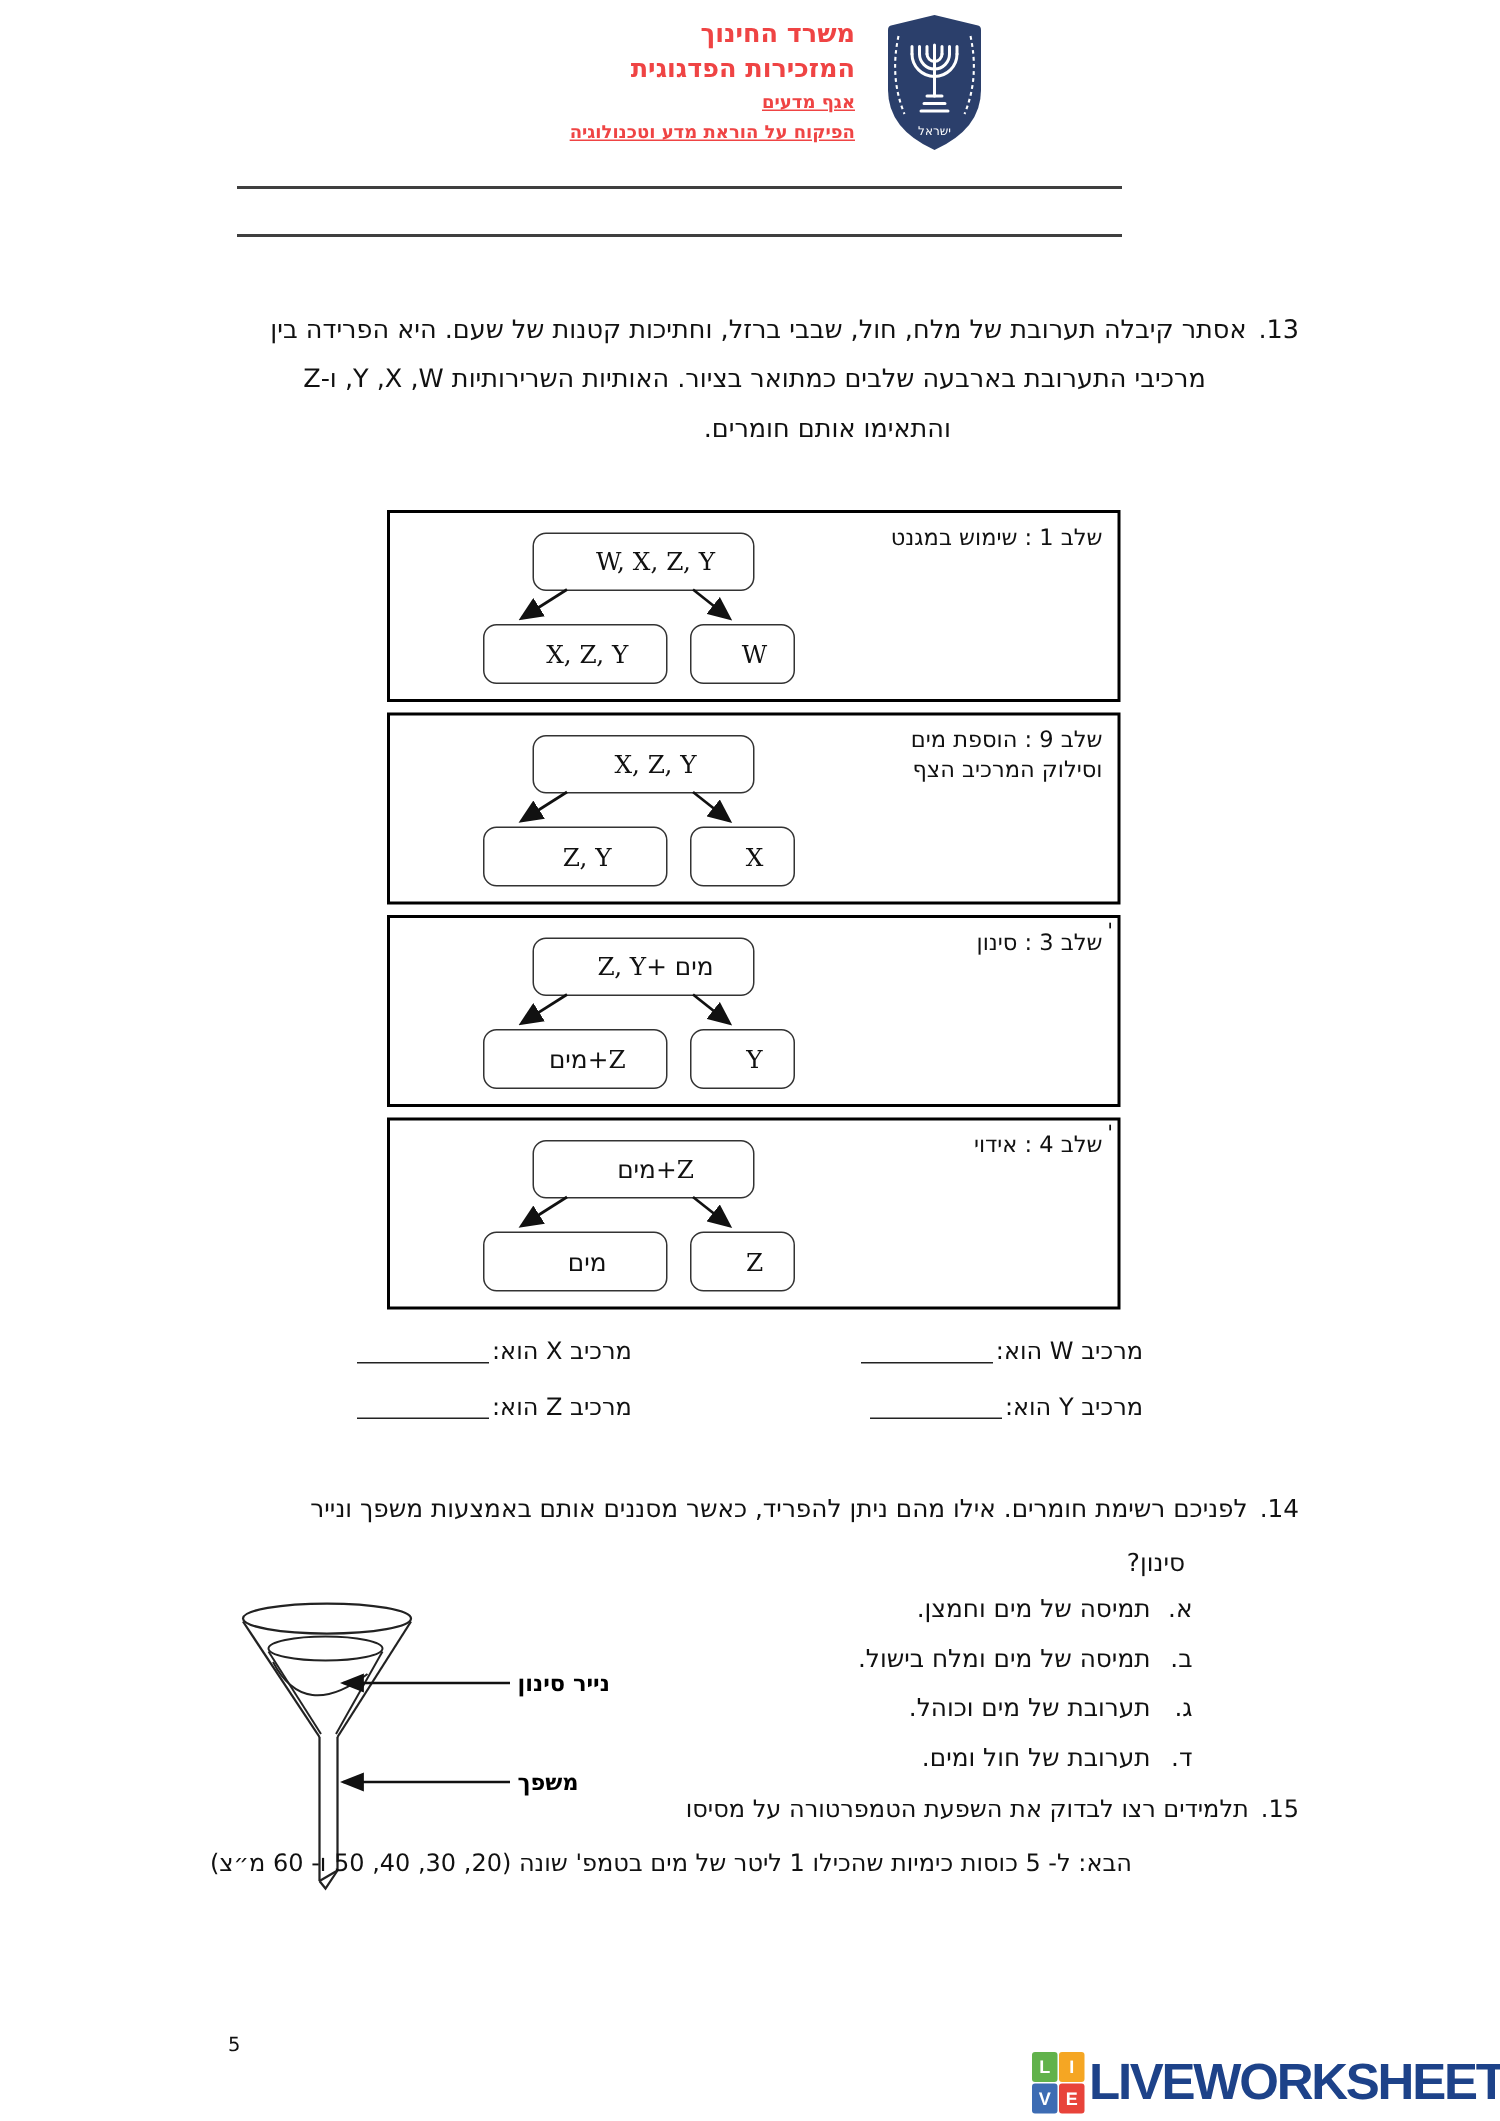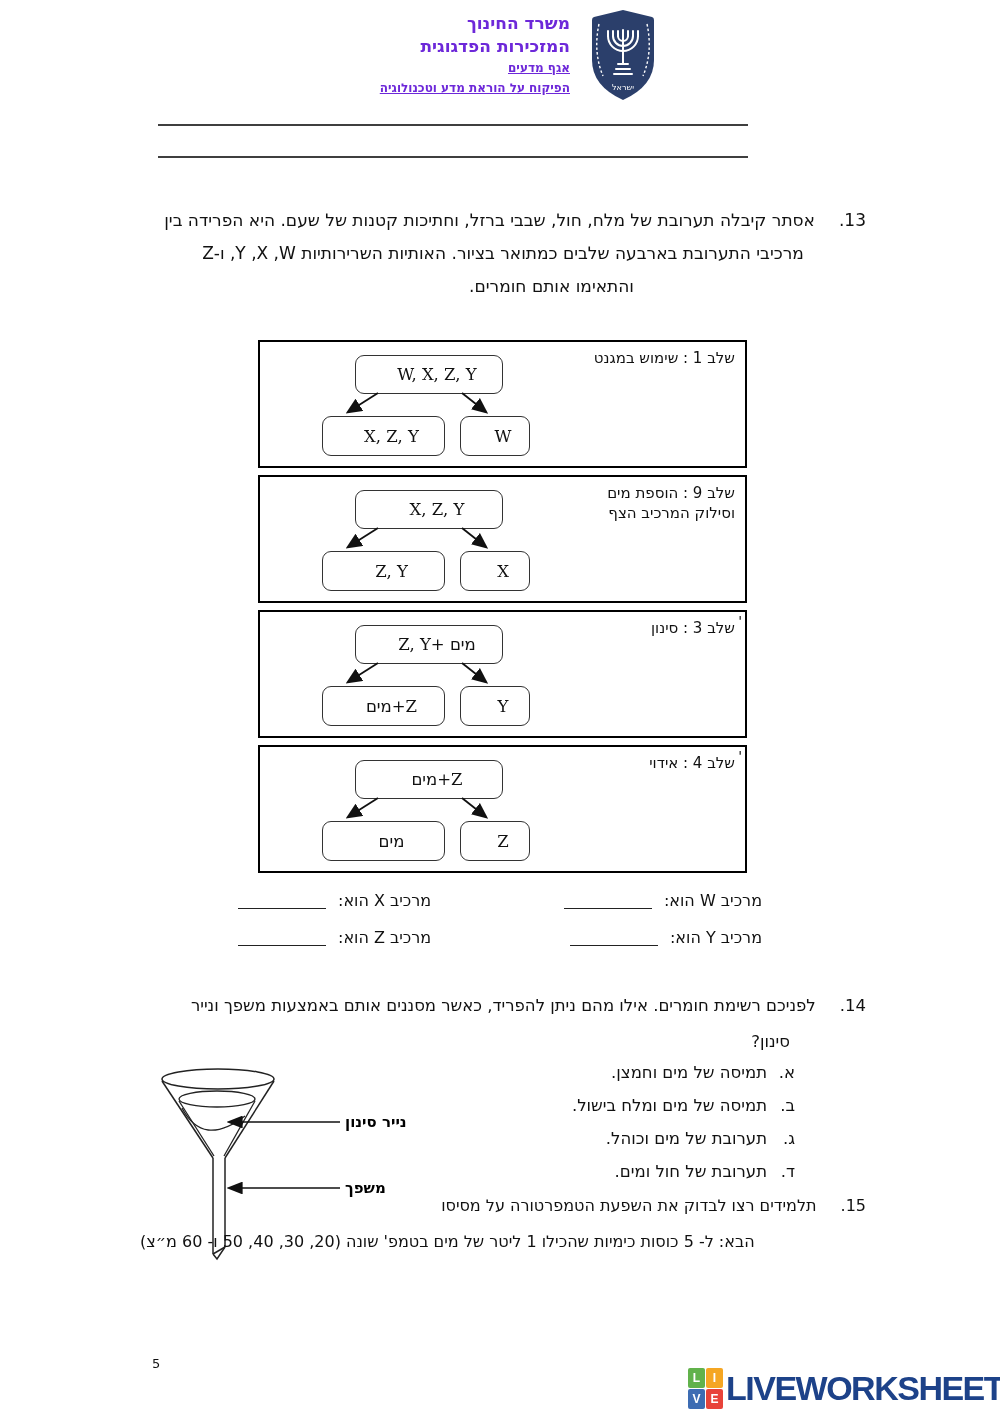--- a/index.html
+++ b/index.html
@@ -1,51 +1,51 @@
 <!DOCTYPE html>
 <html><head>
 <meta charset="utf-8">
 <style>
   html,body{margin:0;padding:0;background:#ffffff;}
   .page{position:relative;width:1000px;height:1414px;background:#fff;overflow:hidden;
         font-family:"DejaVu Sans",sans-serif;color:#111;}
 
   
-  .hdr-text{position:absolute;top:12px;right:430px;text-align:right;color:#6d28d9;}
+  .hdr-text{position:absolute;top:12px;right:430px;text-align:right;color:#ef4444;}
   .h-big{font-size:17px;font-weight:bold;line-height:23px;}
   .h-small{font-size:12px;font-weight:bold;line-height:20px;text-decoration:underline;}
   .emblem{position:absolute;left:588px;top:8px;}
 
   
   .wline{position:absolute;left:158px;width:590px;height:0;border-top:2px solid #3f3f3f;}
 
   
   .q13{position:absolute;left:140px;top:204px;width:726px;font-size:17px;line-height:33px;}
   .qrow{direction:rtl;text-align:right;}
-  .qnum{margin-left:24px;}
+  .qnum{margin-left:8px;}
   .qc{direction:rtl;text-align:center;}
   .q13-l4{direction:rtl;text-align:right;padding-right:232px;}
 
   
   .panel{position:absolute;left:258px;width:485px;height:124px;border:2px solid #000;background:#fff;}
   .plabel{position:absolute;top:6px;right:10px;text-align:right;font-size:15px;line-height:20px;direction:rtl;}
   .pmark{position:absolute;top:1px;right:3px;font-size:14px;}
   .node{position:absolute;border:1.6px solid #333;border-radius:9px;background:#fff;
         display:flex;align-items:center;justify-content:center;
         font-family:"DejaVu Serif","DejaVu Sans",serif;font-size:16.5px;direction:ltr;padding-left:16px;}
   .n-top{left:95px;top:13px;width:130px;height:37px;}
   .n-left{left:62px;top:74px;width:105px;height:38px;}
   .n-right{left:200px;top:74px;width:52px;height:38px;}
   .parrows{position:absolute;left:0;top:0;pointer-events:none;}
 
   
   .fillins{position:absolute;left:238px;top:882px;width:524px;direction:rtl;}
   .frow{display:flex;justify-content:space-between;height:37px;align-items:center;}
   .fcell{display:flex;align-items:center;font-size:16px;}
-  .flabel{margin-left:12px;}
+  .flabel{margin-left:2px;}
   .fblank{display:inline-block;width:88px;height:15px;border-bottom:1.6px solid #222;}
 
   
   .q14{position:absolute;left:140px;top:988px;width:726px;font-size:16.5px;line-height:36px;}
   .q14-l2{direction:rtl;text-align:right;padding-right:76px;}
   .opts{position:absolute;right:205px;top:1056px;width:380px;direction:rtl;font-size:16.5px;}
   .opt{display:flex;gap:10px;line-height:33px;text-align:right;}
   .olet{min-width:18px;}
   .funnel{position:absolute;left:155px;top:1058px;}
   .funnel text{font-weight:bold;font-size:15px;font-family:"DejaVu Sans",sans-serif;}

